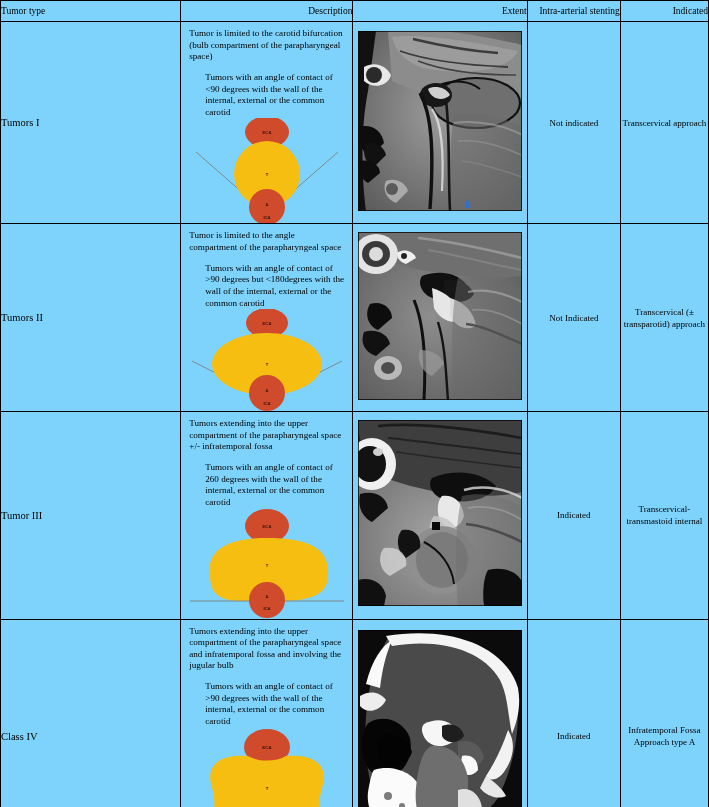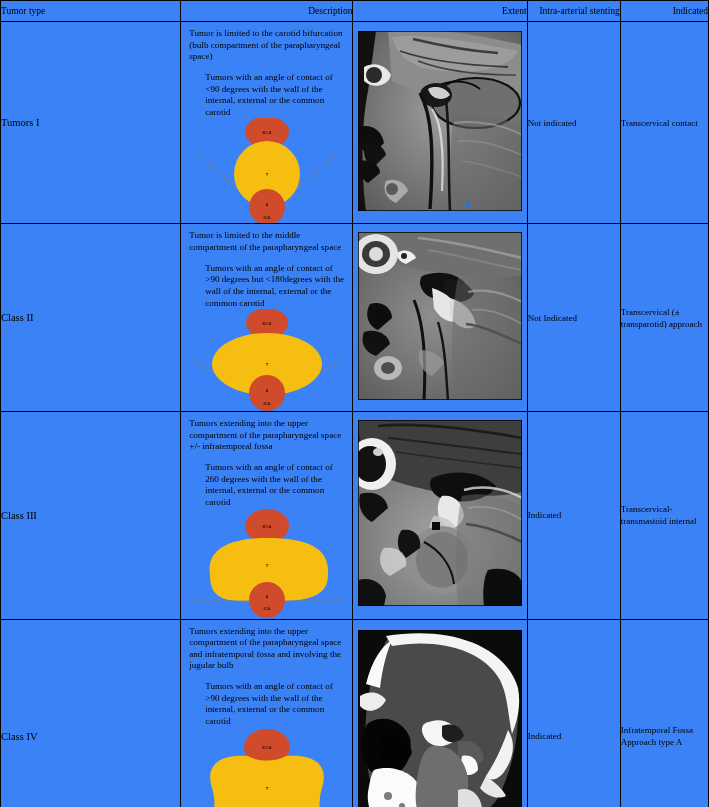--- a/index.html
+++ b/index.html
@@ -24,21 +24,21 @@
     border-collapse: collapse;
     width: 709px;
     height: 807px;
     table-layout: fixed;
   }
   table.classification th,
   table.classification td {
     border: 1px solid #000000;
     vertical-align: middle;
     padding: 0;
-    background: #3b82f6;
+    background: #7dd3fc;
   }
   th.hdr {
     height: 20px;
     font-weight: normal;
     font-size: 9.5px;
     text-align: right;
     vertical-align: middle;
   }
   th.hdr-tumortype { text-align: left; padding-left: 4px; }
 
@@ -62,20 +62,21 @@
     text-align: center;
     vertical-align: middle;
     padding: 4px 2px;
   }
   td.cell-stent, td.cell-approach {
     font-size: 9px;
     padding-left: 6px;
     padding-right: 4px;
     vertical-align: middle;
     line-height: 1.35;
+    text-align: center;
   }
 
   .desc-wrap {
     padding: 6px 8px 0 8px;
   }
   .desc-para {
     font-size: 9.1px;
     line-height: 1.28;
     margin: 0 0 9px 0;
   }
@@ -181,28 +182,28 @@
                 <path d="M96 84 C130 80 158 92 164 96 L164 180 L94 180 C92 140 92 108 96 84 Z" fill="#6a6a6a" opacity="0.55"></path>
                 <path d="M28 150 C38 146 48 152 50 160 L38 172 C28 168 24 158 28 150 Z" fill="#b9b9b9" opacity="0.8"></path>
                 <ellipse cx="34" cy="158" rx="6" ry="6" fill="#5a5a5a"></ellipse>
                 <rect x="108" y="170" width="3" height="7" fill="#2f6fd0"></rect>
                 <rect x="0" y="0" width="164" height="180" fill="none" stroke="#000000" stroke-width="1.5"></rect>
               </g>
             </svg>
           </span>
         </td>
         <td class="cell-stent">Not indicated</td>
-        <td class="cell-approach">Transcervical contact</td>
+        <td class="cell-approach">Transcervical approach</td>
       </tr>
 
       <tr style="height:181px">
-        <td class="cell-type">Class II</td>
+        <td class="cell-type">Tumors II</td>
         <td class="cell-desc">
           <div class="desc-wrap">
-            <p class="desc-para">Tumor is limited to the middle compartment of the parapharyngeal space</p>
+            <p class="desc-para">Tumor is limited to the angle compartment of the parapharyngeal space</p>
             <p class="desc-para">Tumors with an angle of contact of &gt;90 degrees but &lt;180degrees with the wall of the internal, external or the common carotid</p>
           </div>
           <div class="diagram-holder">
             <svg width="170" height="102" viewBox="0 0 170 102">
               <line x1="10" y1="52" x2="85" y2="90" stroke="#808080" stroke-width="0.9"></line>
               <line x1="160" y1="52" x2="85" y2="90" stroke="#808080" stroke-width="0.9"></line>
               <ellipse cx="85" cy="14" rx="21" ry="15" fill="#D04A2C"></ellipse>
               <text x="85" y="16" font-size="4.2" text-anchor="middle" fill="#3B1605" font-family="'Liberation Sans',sans-serif" font-weight="bold">ECA</text>
               <ellipse cx="85" cy="55" rx="55" ry="31" fill="#F7BE12"></ellipse>
               <text x="85" y="57" font-size="4.2" text-anchor="middle" fill="#3B1605" font-family="'Liberation Sans',sans-serif" font-weight="bold">T</text>
@@ -248,21 +249,21 @@
               <path d="M62 118 C74 118 84 124 86 132 L74 144 C64 140 58 128 62 118 Z" fill="#9a9a9a" opacity="0.7"></path>
               <rect x="0" y="0" width="164" height="168" fill="none" stroke="#000000" stroke-width="1.5"></rect>
             </svg>
           </span>
         </td>
         <td class="cell-stent">Not Indicated</td>
         <td class="cell-approach">Transcervical (± transparotid) approach</td>
       </tr>
 
       <tr style="height:196px">
-        <td class="cell-type">Class III</td>
+        <td class="cell-type">Tumor III</td>
         <td class="cell-desc">
           <div class="desc-wrap">
             <p class="desc-para">Tumors extending into the upper compartment of the parapharyngeal space +/- infratemporal fossa</p>
             <p class="desc-para">Tumors with an angle of contact of 260 degrees with the wall of the internal, external or the common carotid</p>
           </div>
           <div class="diagram-holder">
             <svg width="170" height="110" viewBox="0 0 170 110">
               <ellipse cx="85" cy="17" rx="22" ry="17" fill="#D04A2C"></ellipse>
               <text x="85" y="19" font-size="4.2" text-anchor="middle" fill="#3B1605" font-family="'Liberation Sans',sans-serif" font-weight="bold">ECA</text>
               <path d="M28 66 C24 40 48 29 85 29 C128 29 148 40 146 66 C146 84 132 92 98 92 L60 92 C34 92 28 82 28 66 Z" fill="#F7BE12"></path>

